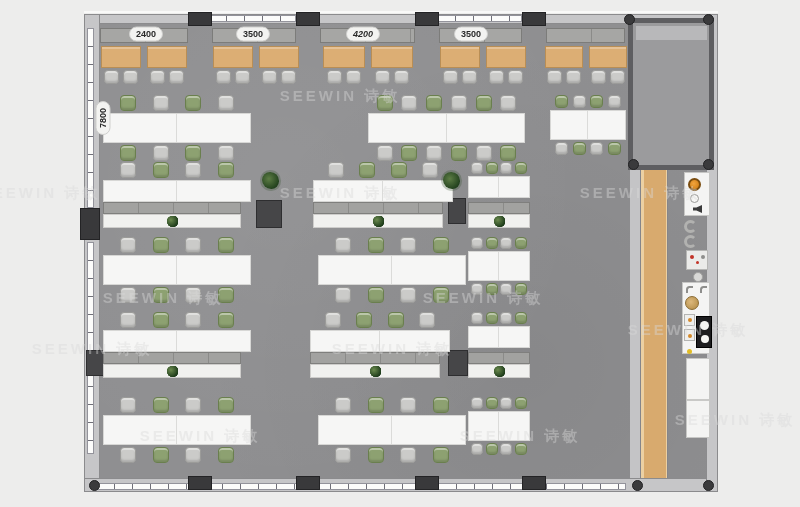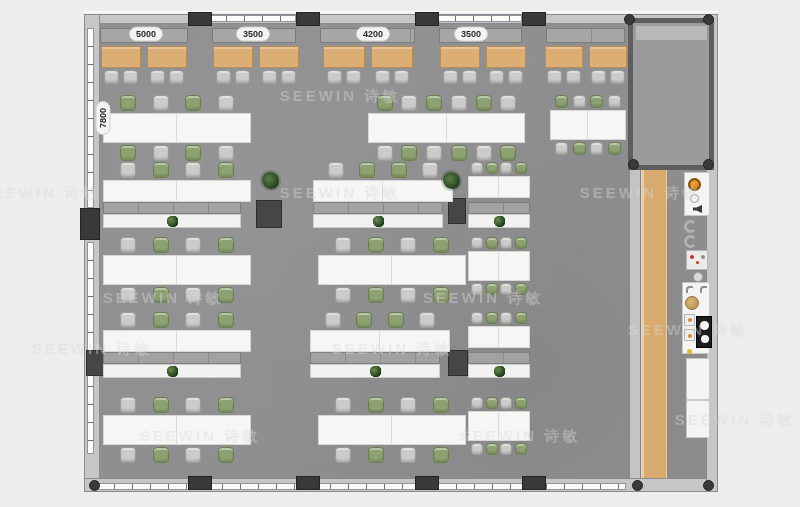--- a/index.html
+++ b/index.html
@@ -312,23 +312,23 @@
     <div class="abs cooktop" style="left:696px;top:316px;width:16px;height:32px;">
       <div class="abs burnerw" style="left:3px;top:4px;width:9px;height:9px;"></div>
       <div class="abs burnerw" style="left:4px;top:18px;width:8px;height:8px;"></div>
     </div>
     <div class="abs ydot" style="left:687px;top:349px;width:5px;height:5px;"></div>
     <div class="abs counter" style="left:686px;top:358px;width:24px;height:80px;">
       <div class="abs cabinet-seam" style="left:0;top:40px;width:22px;height:2px;"></div>
     </div>
   </div>
 
-  <div class="dim" style="left:146px;top:34px;">5000</div>
+  <div class="dim" style="left:146px;top:34px;">2400</div>
   <div class="dim" style="left:253px;top:34px;">3500</div>
-  <div class="dim" style="left:373px;top:34px;">4200</div>
+  <div class="dim" style="left:363px;top:34px;font-style:italic;">4200</div>
   <div class="dim" style="left:471px;top:34px;">3500</div>
   <div class="dim vert" style="left:103px;top:118px;">7800</div>
 
   <div id="wm">
       <div class="wm" style="left: 340px; top: 96px;">SEEWIN 诗敏</div>
       <div class="wm" style="left: 40px; top: 193px;">SEEWIN 诗敏</div>
       <div class="wm" style="left: 340px; top: 193px;">SEEWIN 诗敏</div>
       <div class="wm" style="left: 640px; top: 193px;">SEEWIN 诗敏</div>
       <div class="wm" style="left: 163px; top: 298px;">SEEWIN 诗敏</div>
       <div class="wm" style="left: 483px; top: 298px;">SEEWIN 诗敏</div>

